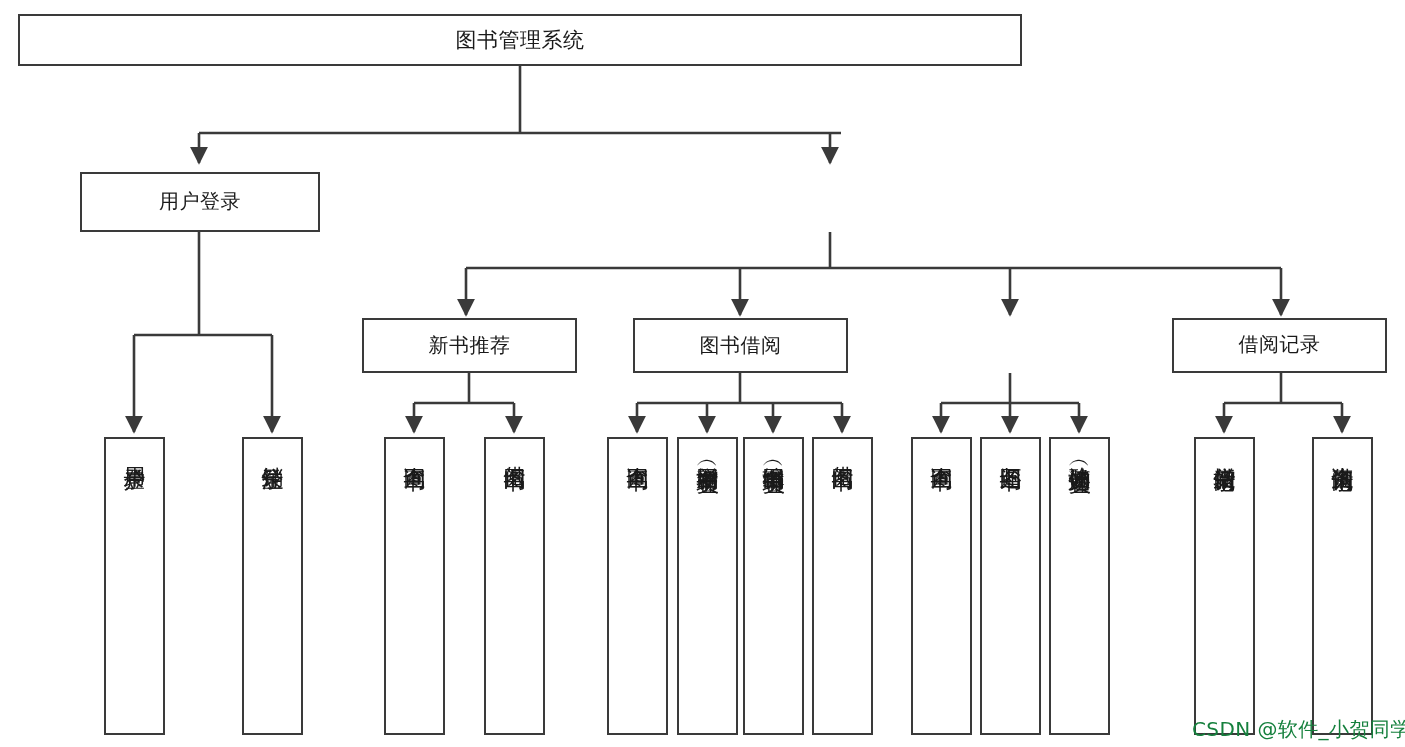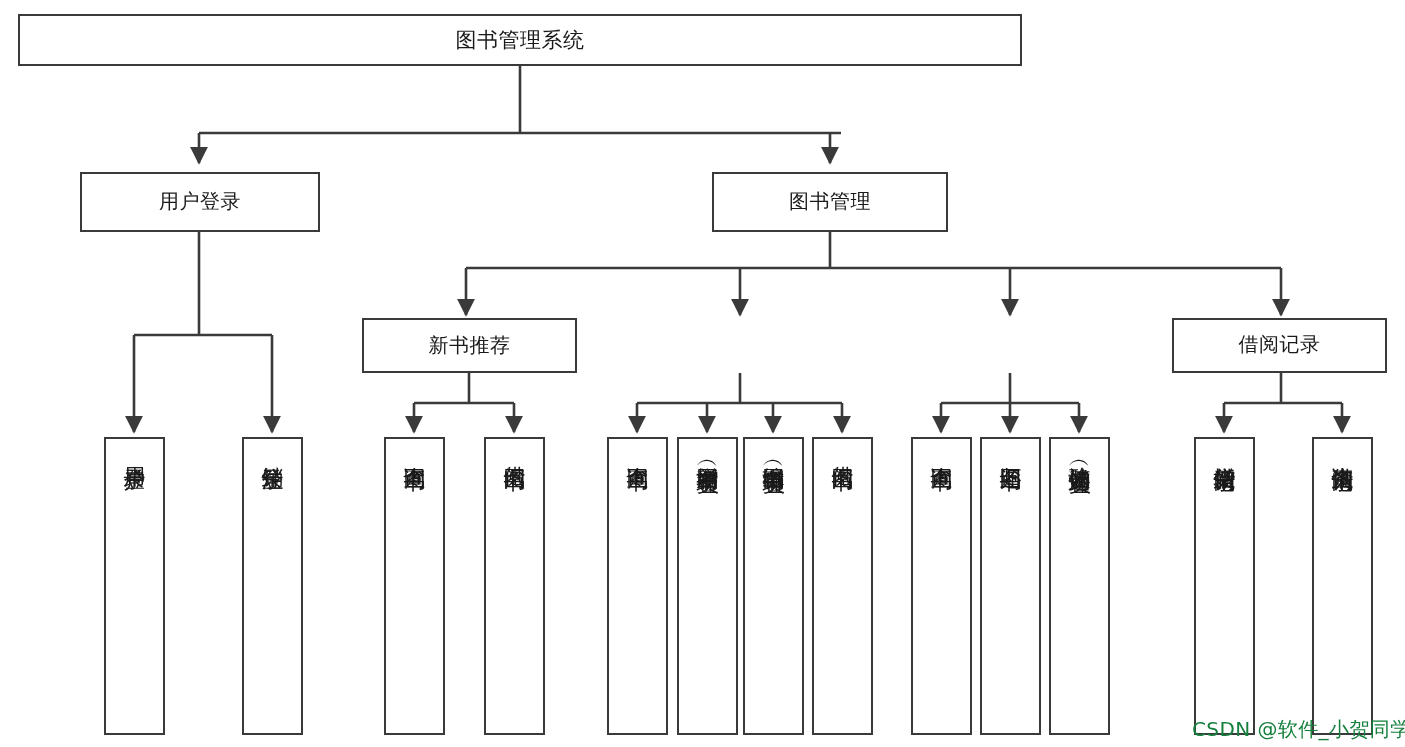--- a/index.html
+++ b/index.html
@@ -125,28 +125,28 @@
   </svg>
 
   <div class="node horiz root" style="left:18px; top:14px; width:1004px; height:52px;">
     <span class="lbl">图书管理系统</span>
   </div>
 
   <div class="node horiz" style="left:80px; top:172px; width:240px; height:60px;">
     <span class="lbl">用户登录</span>
   </div>
 
-  <div class="node horiz" style="left:712px; top:172px; width:236px; height:60px;">
-    <span class="lbl">图书管理</span>
-  </div>
 
   <div class="node horiz" style="left:362px; top:318px; width:215px; height:55px;justify-content:center;">
     <span class="lbl">新书推荐</span>
   </div>
 
+  <div class="node horiz" style="left:633px; top:318px; width:215px; height:55px;">
+    <span class="lbl">图书借阅</span>
+  </div>
 
 
   <div class="node horiz" style="left:1172px; top:318px; width:215px; height:55px;font-family:Liberation Mono, monospace;">
     <span class="lbl">借阅记录</span>
   </div>
 
   <div class="node vert" style="left:104px; top:437px; width:61px; height:298px;">
     <span class="lbl">用户登录</span>
   </div>
   <div class="node vert" style="left:242px; top:437px; width:61px; height:298px;">

